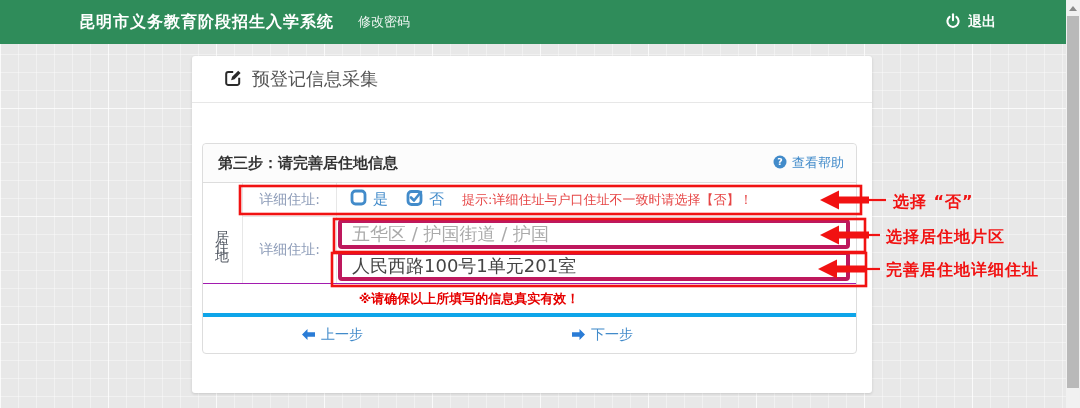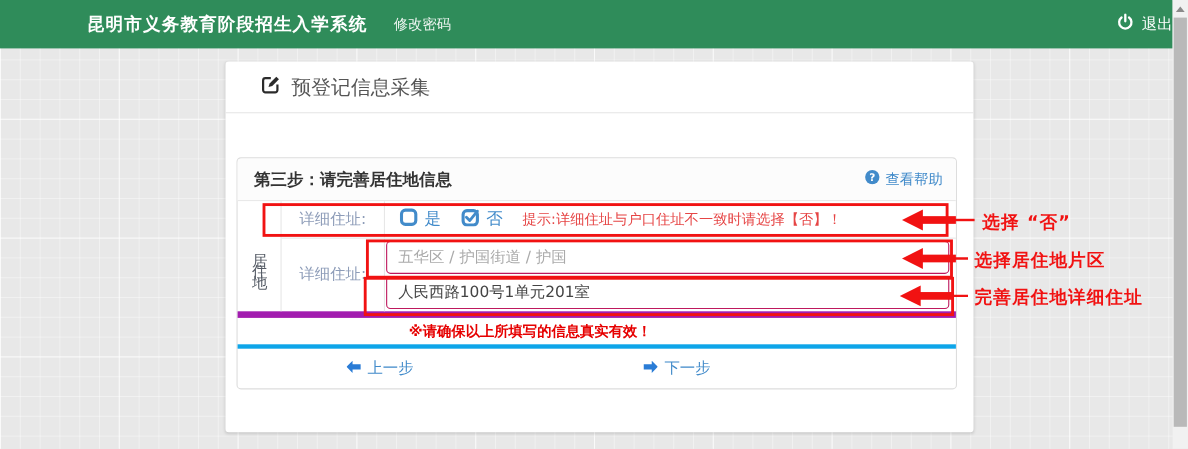--- a/index.html
+++ b/index.html
@@ -22,29 +22,29 @@
   }
   
   .navbar {
     position:absolute; left:0; top:0; width:1066px; height:44px;
     background:#2f8c5a; z-index:5;
     display:flex; align-items:center; color:#fff;
   }
   .brand { margin-left:79px; font-size:16px; font-weight:bold; letter-spacing:1px; }
   .pwd-link { margin-left:24px; font-size:13px; color:rgba(255,255,255,.92); cursor:pointer; }
   .nav-spacer { flex:1; }
-  .logout { display:flex; align-items:center; gap:7px; font-size:14px; cursor:pointer; }
+  .logout { display:flex; align-items:center; gap:7px; margin-right:70px; font-size:14px; cursor:pointer;font-weight:bold; }
   
   .scrollbar { position:absolute; right:0; top:0; width:14px; height:408px; background:#f1f1f1; z-index:30; }
   .sb-btn-up { height:16px; display:flex; align-items:center; justify-content:center; }
   .sb-tri-up { width:0; height:0; border-left:4px solid transparent; border-right:4px solid transparent; border-bottom:5px solid #8a8a8a; }
   .sb-thumb { position:absolute; top:16px; left:1px; width:12px; height:372px; background:#b9b9b9; }
   
   .panel {
-    position:absolute; left:205px; top:56px; width:680px; height:337px;
+    position:absolute; left:192px; top:56px; width:680px; height:337px;
     background:#fff; border-radius:3px; box-shadow:0 1px 3px rgba(0,0,0,.14);
     z-index:2;
   }
   .panel-title {
     height:47px; border-bottom:1px solid #e7e7e7;
     display:flex; align-items:center; gap:9px; padding-left:32px;
     font-size:18px; color:#555;
   }
   
   .card {
@@ -74,33 +74,33 @@
     display:flex; align-items:center; justify-content:center;
     color:#8d9cb8; font-size:14px;
   }
   .field-cell { flex:1; display:flex; align-items:center; }
   .cb-group { display:flex; align-items:center; gap:6px; margin-left:13px; cursor:pointer; }
   .cb-group + .cb-group { margin-left:18px; }
   .cb-label { color:#428bca; font-size:15px; }
   .hint-text { margin-left:18px; color:#e64545; font-size:13px; }
   .inputs-cell { flex:1; display:flex; flex-direction:column; justify-content:center; padding:0 6px 0 1px; gap:2px; }
   .cascader, .text-input {
-    height:30px; border:1px solid #be185d; border-radius:4px;
-    display:flex; align-items:center; padding:0 10px; font-size:14px;
+    height:30px; border:4px solid #be185d; border-radius:4px;
+    display:flex; align-items:center; padding:0 10px; font-size:18px;
     background:#fff; position:relative; cursor:pointer;
   }
   .cascader { color:#aaa; }
   .text-input { color:#444; }
   .chevron-down {
     position:absolute; right:9px; top:12px;
     width:0; height:0; border-left:4px solid transparent; border-right:4px solid transparent;
     border-top:5px solid #4a77d4;
   }
   .warning-row {
-    height:30px; border-top:6px solid #a21caf;
+    height:30px; border-top:1px solid #a21caf;
     display:flex; align-items:center; justify-content:center; padding-right:121px;
     color:#e60000; font-size:13px; font-weight:bold;
   }
   .footer-row {
     height:40px; border-top:4px solid #0ea5e9;
     display:flex; align-items:center;
   }
   .step-link { display:flex; align-items:center; gap:6px; color:#428bca; font-size:14px; cursor:pointer; }
   .prev-link { margin-left:99px; }
   .next-link { margin-left:209px; }

